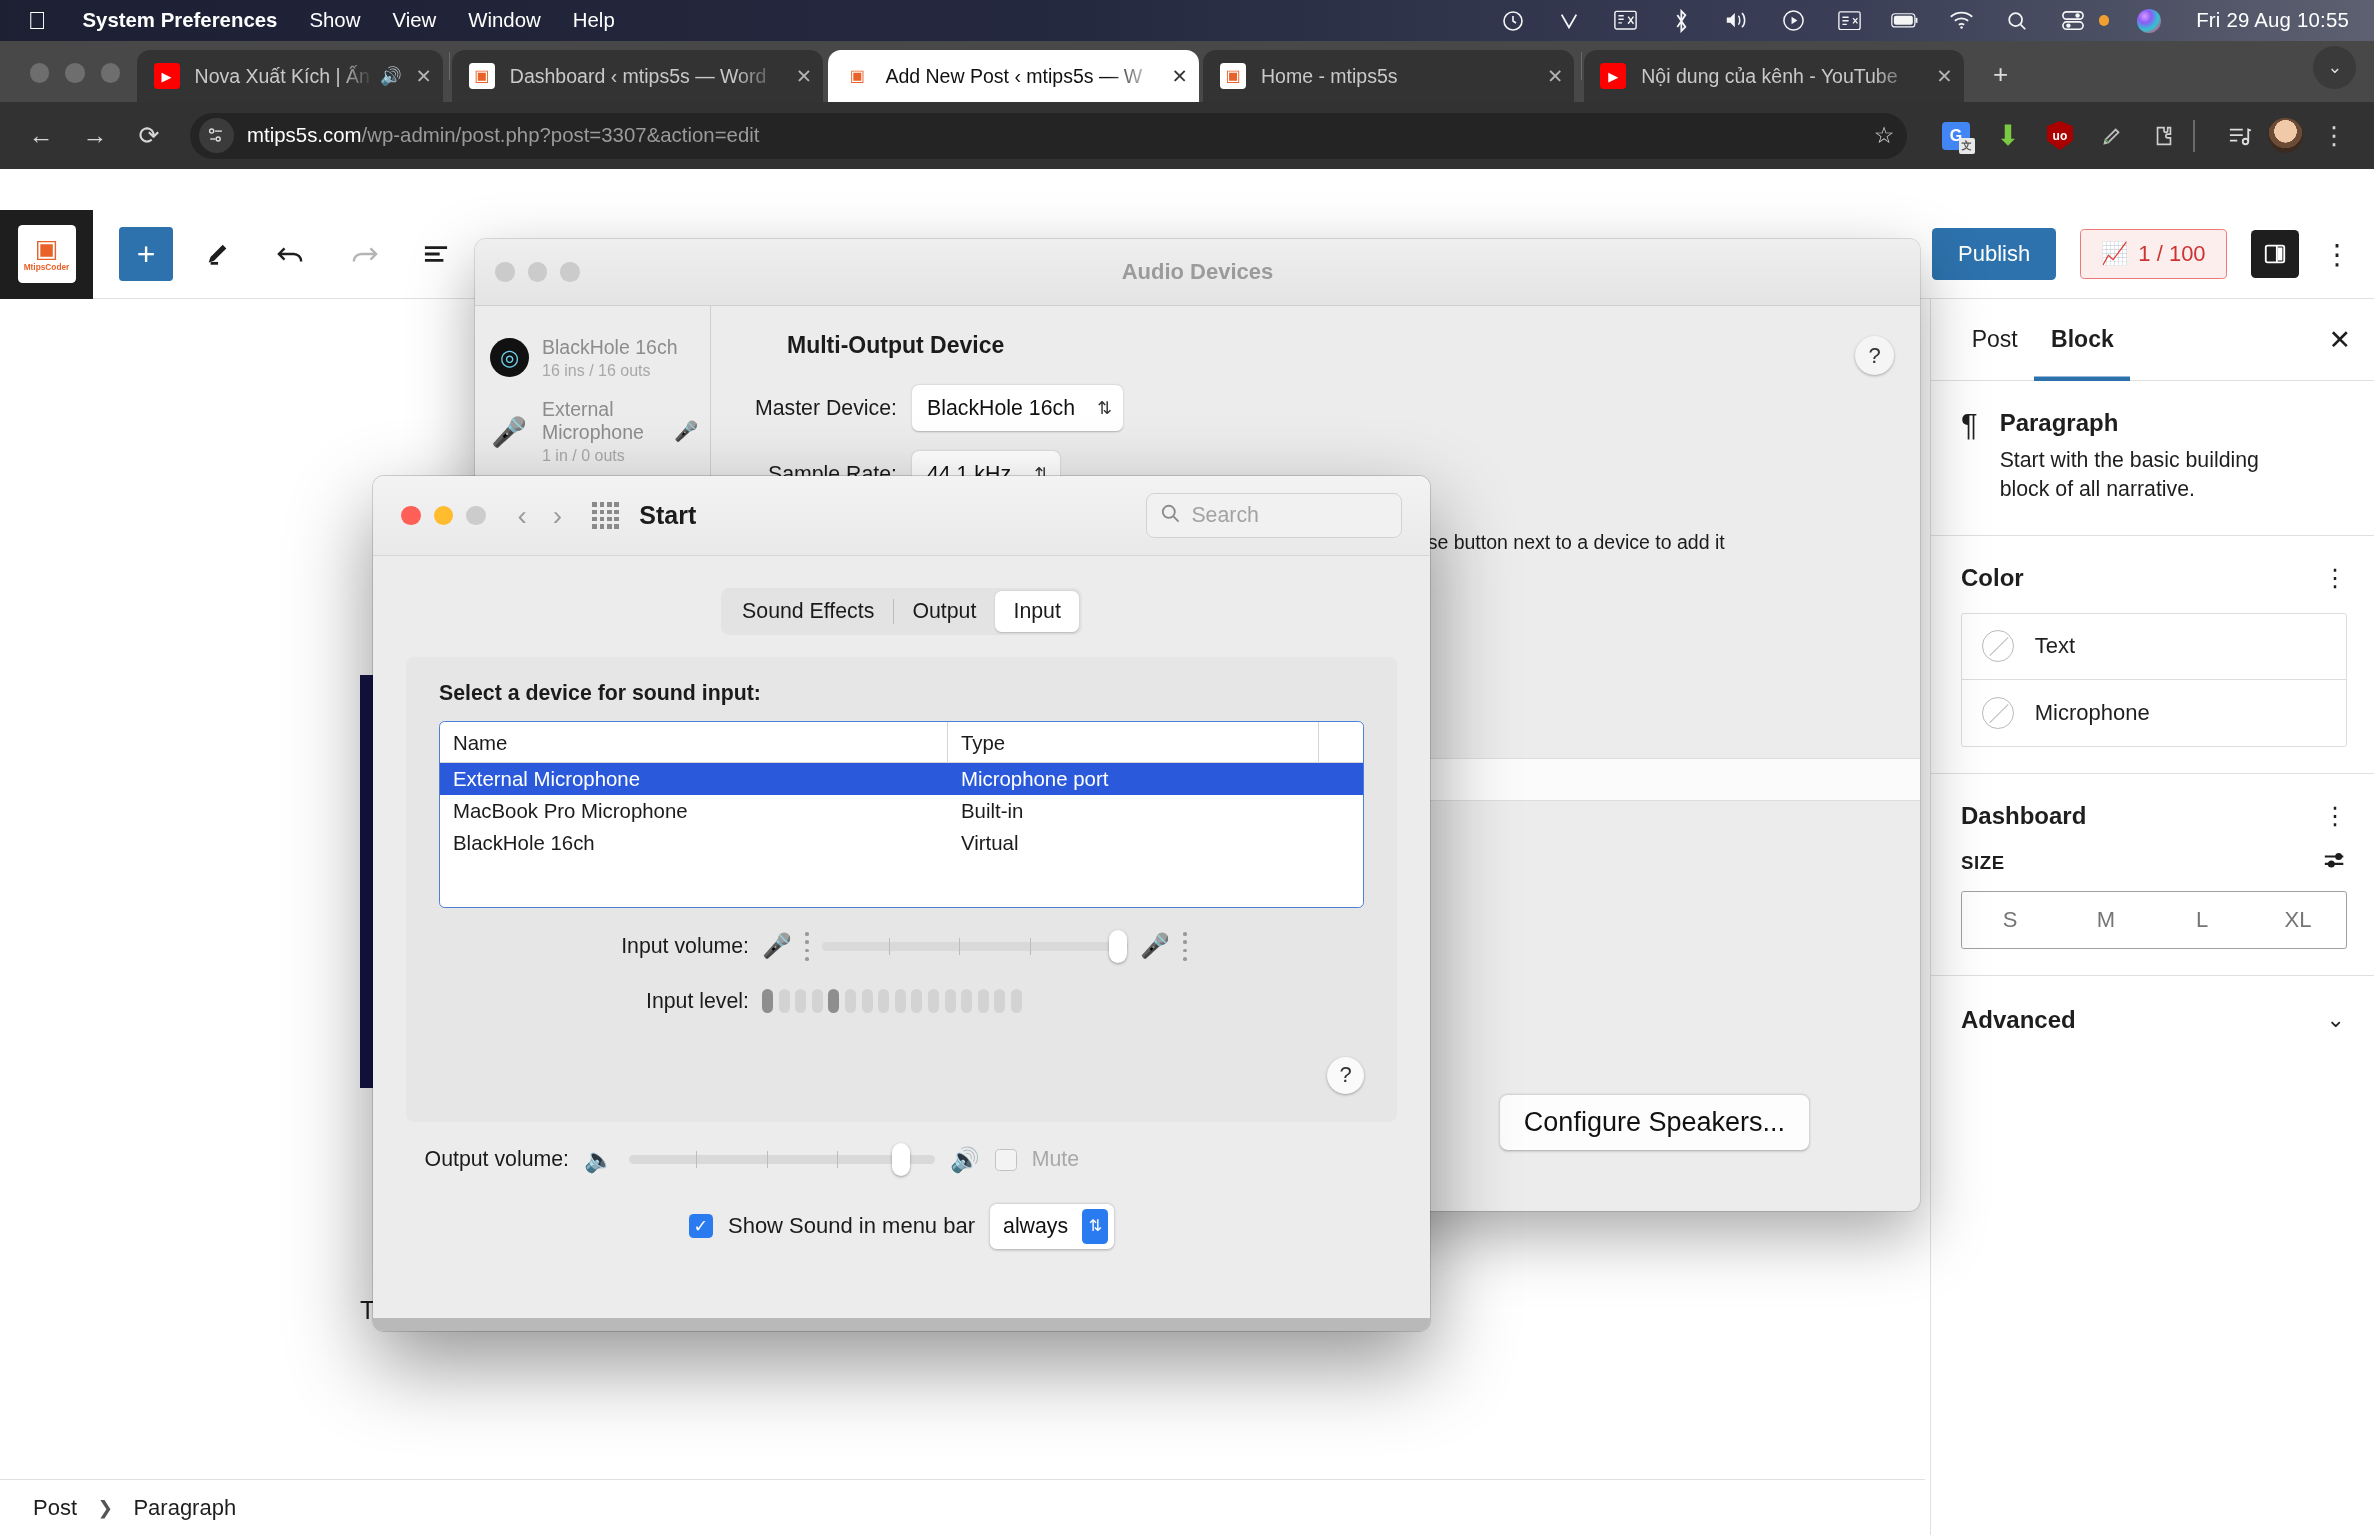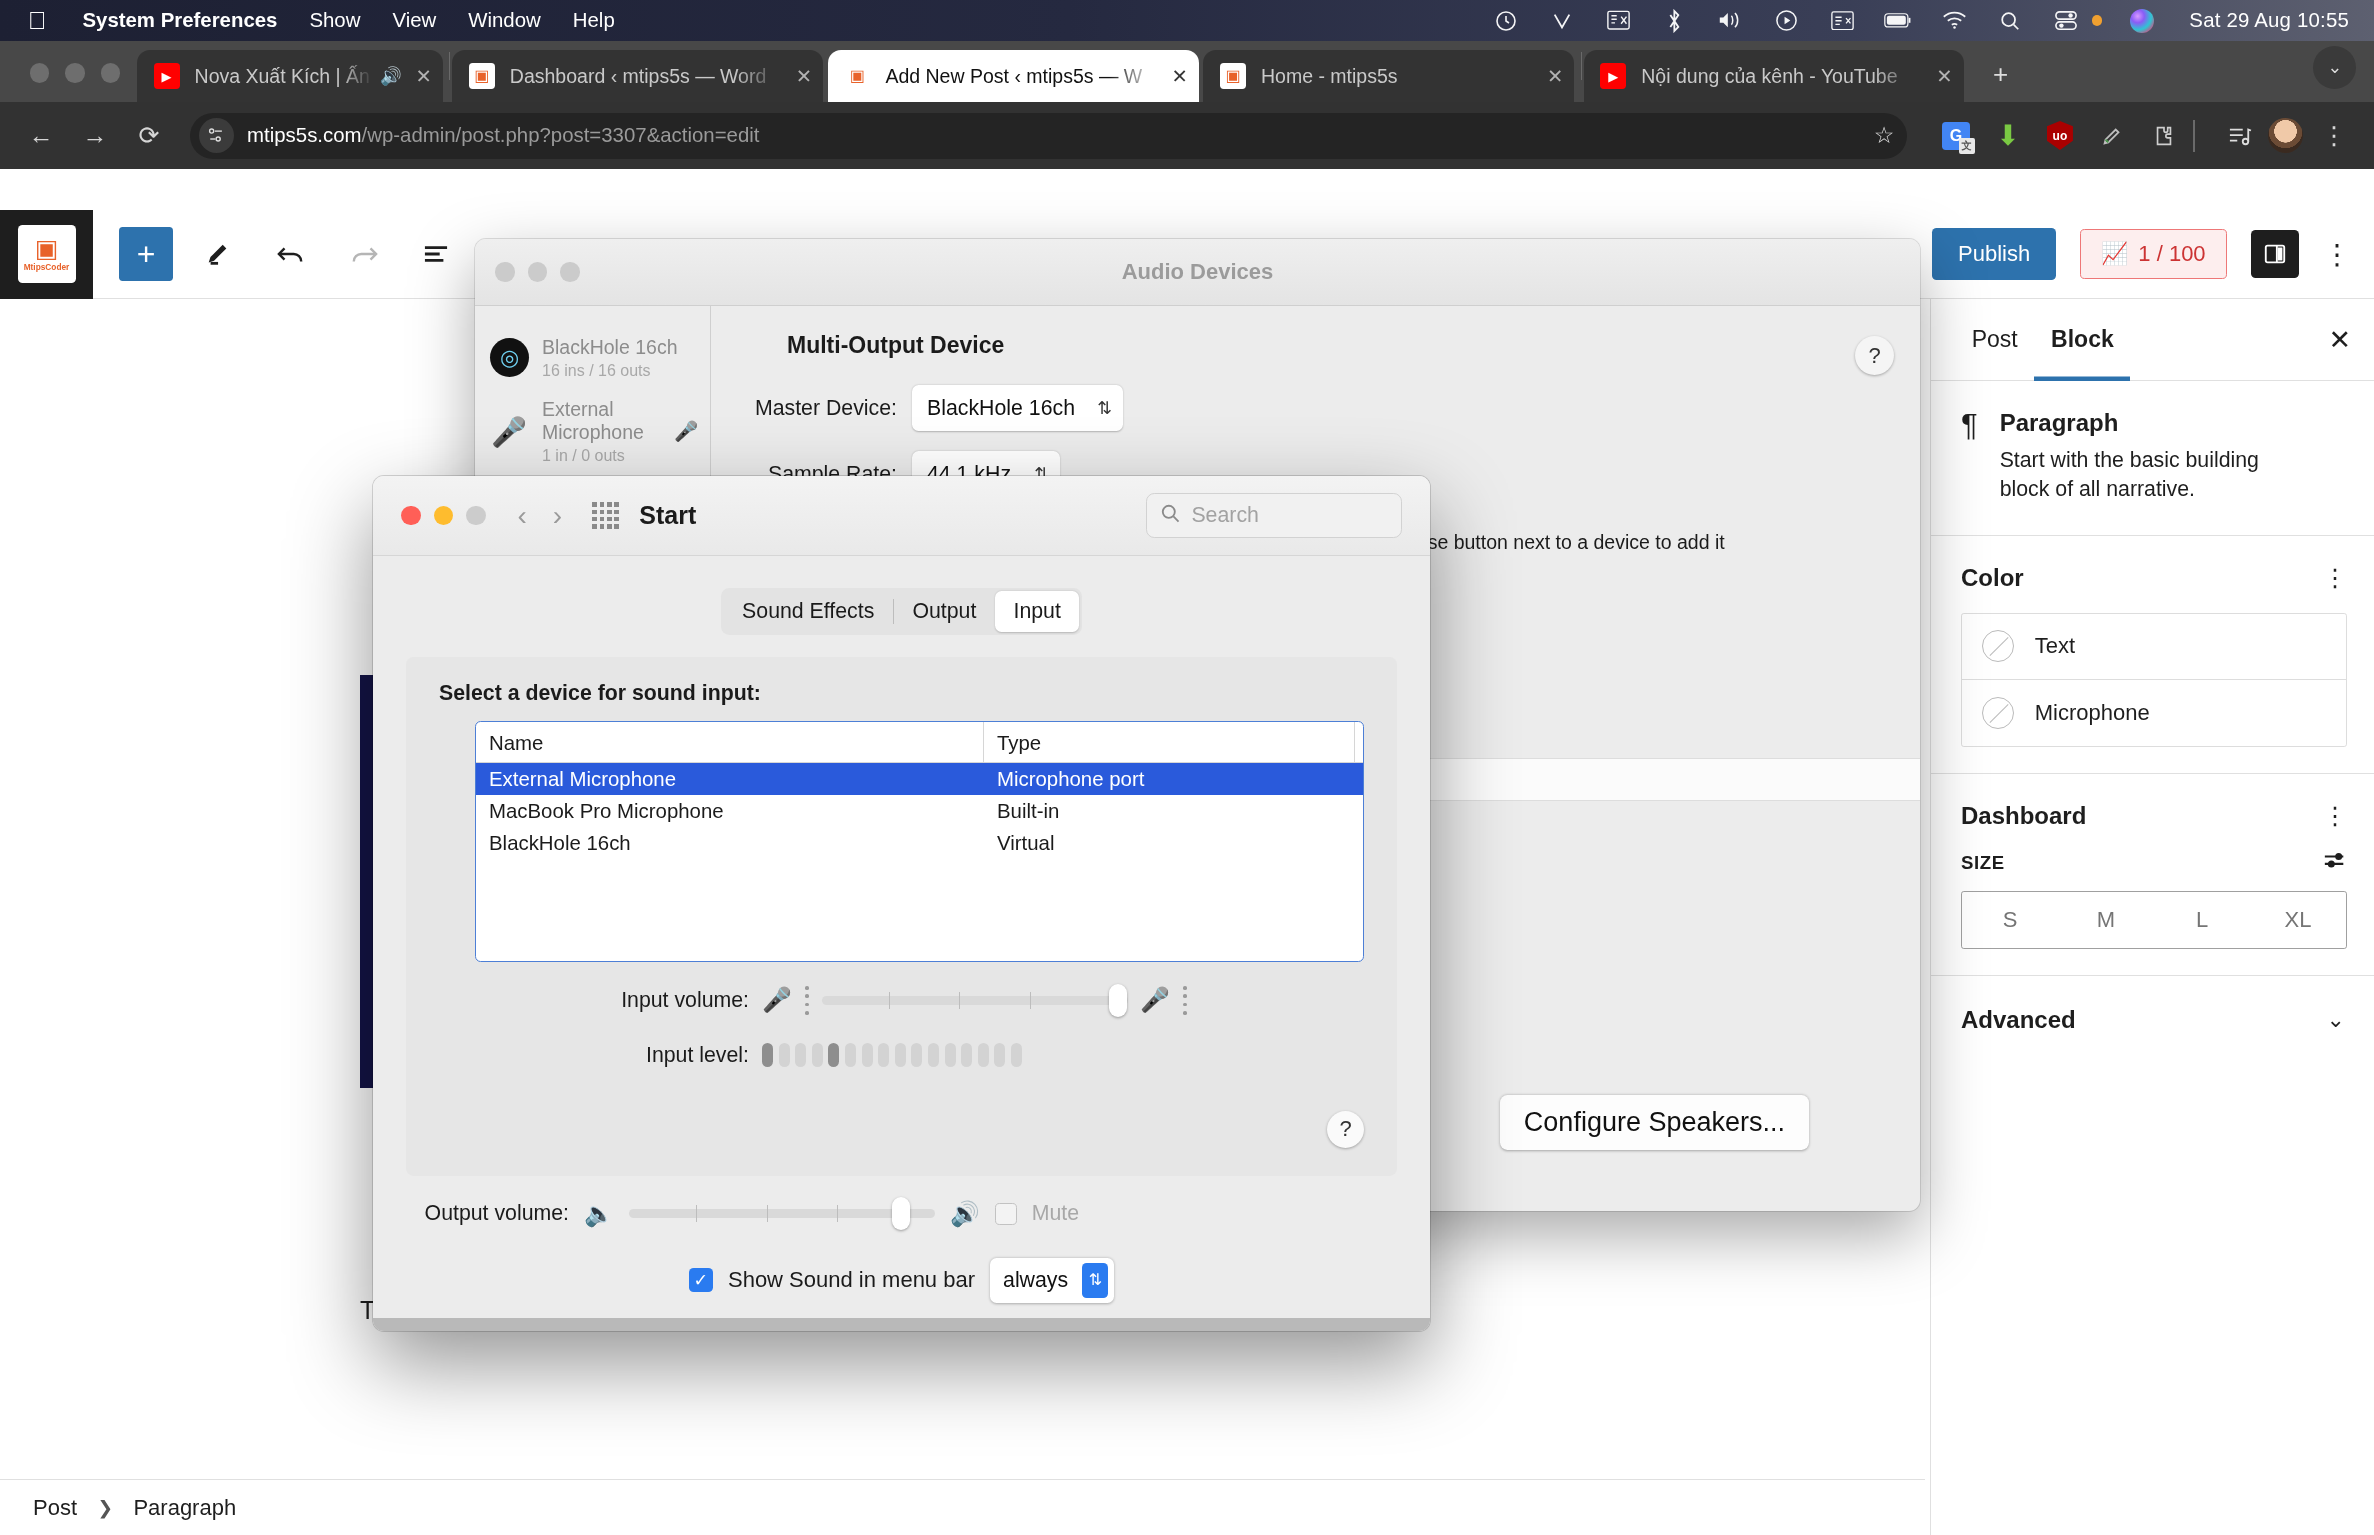--- a/index.html
+++ b/index.html
@@ -218,21 +218,21 @@
   .sw-search-ph { color: #a2a2a2; font-size: 21.3px; }
 
   .sw-tabs { display: flex; justify-content: center; margin-top: 32px; }
   .seg { display: flex; background: #e3e3e3; border-radius: 8.3px; padding: 2.8px; }
   .seg-item { font-size: 21.3px; color: #1b1b1b; padding: 8.3px 18.6px; border-radius: 6.5px; }
   .seg-item.active { background: #fff; box-shadow: 0 0.9px 1.9px rgba(0,0,0,.2); }
   .seg-div { width: 0.9px; background: #bdbdbd; margin: 8.3px 0; }
 
   .sw-panel { margin: 22px 33px 0 33px; background: #e6e6e6; border-radius: 7.4px; padding: 24px 33px 28px 33px; }
   .sw-label { font-size: 21.3px; font-weight: bold; color: #1b1b1b; margin-bottom: 15px; }
-  .dev-table { border: 1.9px solid #4d7fd6; border-radius: 5.6px; background: #fff; height: 241px; overflow: hidden; margin-left: 36px; }
+  .dev-table { border: 1.9px solid #4d7fd6; border-radius: 5.6px; background: #fff; height: 187px; overflow: hidden; }
   .dt-head { display: flex; height: 41px; border-bottom: 0.9px solid #d6d6d6; }
   .dt-h { font-size: 20.4px; color: #1b1b1b; padding: 10.2px 0 0 13px; }
   .dt-h.c1 { width: 508px; border-right: 0.9px solid #d6d6d6; }
   .dt-h.c2 { width: 371px; border-right: 0.9px solid #d6d6d6; }
   .dt-row { display: flex; height: 32px; align-items: center; font-size: 20.4px; color: #1b1b1b; }
   .dt-row.sel { background: #2a5adb; color: #fff; }
   .dt-c1 { width: 508px; padding-left: 13px; }
   .dt-c2 { width: 371px; padding-left: 13px; }
 
   .sw-settings-label { font-size: 21.3px; color: #1b1b1b; margin-top: 28px; }
@@ -350,21 +350,21 @@
       <span class="mb-icon">
         <svg width="26" height="22" viewBox="0 0 28 24" fill="none" stroke="#fff" stroke-width="1.8">
             <rect x="3" y="2" width="22" height="8" rx="4"></rect>
             <circle cx="19" cy="6" r="2.4" fill="#fff" stroke="none"></circle>
             <rect x="3" y="13" width="22" height="8" rx="4"></rect>
             <circle cx="9" cy="17" r="2.4" fill="#fff" stroke="none"></circle>
           </svg>
       </span>
       <span class="dot-amber"></span>
       <span class="siri-orb"></span>
-      <span class="mb-clock">Sat 29 Aug  10:55</span>
+      <span class="mb-clock">Fri 29 Aug  10:55</span>
     </div>
   </div>
 
   <div class="chrome">
 
     <div class="tabstrip">
       <div class="traffic">
         <span class="tl"></span>
         <span class="tl"></span>
         <span class="tl"></span>

